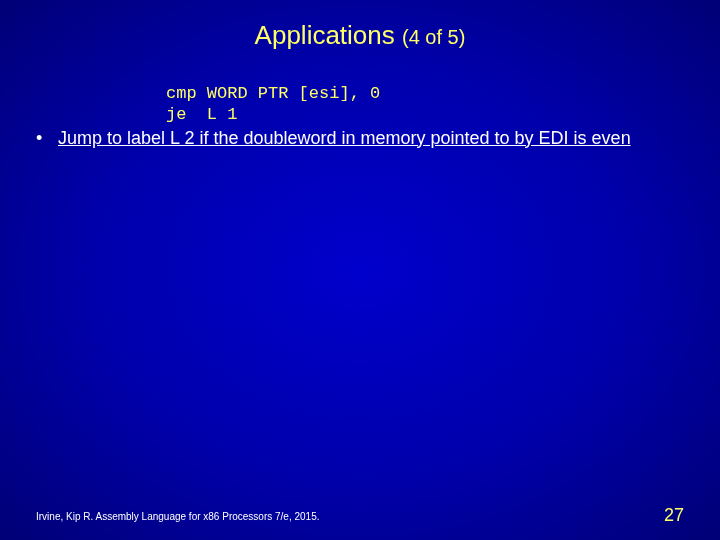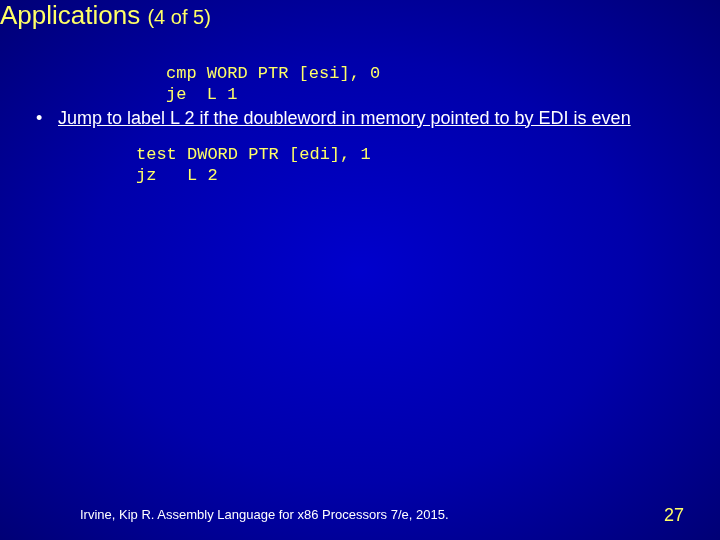--- a/index.html
+++ b/index.html
@@ -9,20 +9,22 @@
     height: 540px;
     overflow: hidden;
   }
   body {
     background: radial-gradient(ellipse 900px 700px at 360px 270px, #0000cc 0%, #0000aa 30%, #000077 55%, #000033 80%, #000011 100%);
     font-family: Arial, Helvetica, sans-serif;
     color: #ffffff;
     position: relative;
   }
   .title {
+    text-align: center;
+    padding-top: 20px;
     font-size: 26px;
     color: #ffff66;
   }
   .title-sub {
     font-size: 20px;
   }
   .content {
     padding: 18px 36px 0 36px;
     font-size: 18px;
     line-height: 1.35;
@@ -57,23 +59,22 @@
     margin-top: 14px;
     margin-left: 130px;
   }
   .code2 {
     margin-left: 100px;
   }
   .footer {
     position: absolute;
     bottom: 18px;
     left: 36px;
-    font-size: 13px;
+    font-size: 10px;
     color: #ffffff;
-    margin-left: 44px;
   }
   .pagenum {
     position: absolute;
     bottom: 14px;
     right: 36px;
     font-size: 18px;
     color: #ffff66;
     margin-left: 7px;
   }
 </style>
@@ -87,18 +88,16 @@
 
 <div class="content">
   <div class="code">cmp WORD PTR [esi], 0
 je  L 1</div>
 
   <ul class="bullet indent2">
     <li>
       <span>Jump to label L 2 if the doubleword in memory pointed to by EDI is even</span>
     </li>
   </ul>
-  <div class="code code2">test DWORD PTR [edi], 1
-jz   L 2</div>
 </div>
 
 <div class="footer">Irvine, Kip R. Assembly Language for x86 Processors 7/e, 2015.</div>
 <div class="pagenum">27</div>
 
 </body></html>

